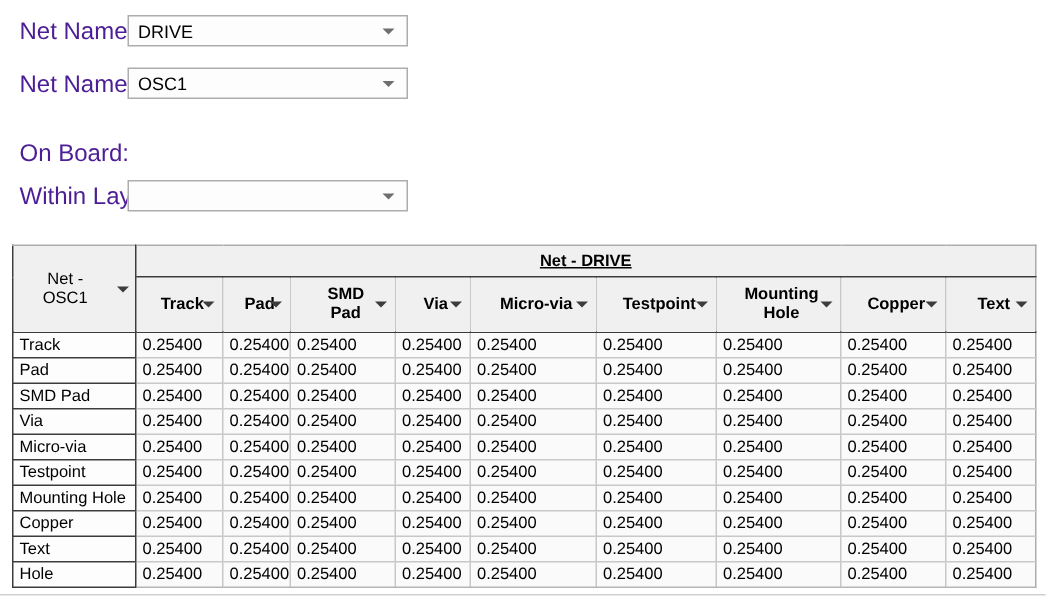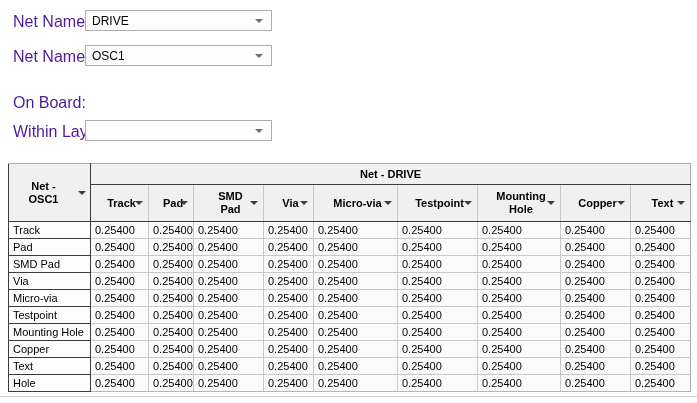--- a/index.html
+++ b/index.html
@@ -47,37 +47,38 @@
     table-layout: fixed;
     font-size: 11px;
     color: #000;
   }
   th, td { padding: 0; }
 
   .corner {
     background: #f0f0f0;
     border: 1px solid #3c3c3c;
     border-top: 1px solid #adadad;
-    font-weight: bold;
+    font-weight: normal;
     text-align: center;
     vertical-align: middle;
     position: relative;
     white-space: pre-line;
     line-height: 13px;
     padding-right: 12px;
   }
   .group-hdr {
     background: #f0f0f0;
     border-top: 1px solid #adadad;
     border-right: 1px solid #adadad;
     border-bottom: 1px solid #3c3c3c;
     border-left: 1px solid #3c3c3c;
     font-weight: bold;
     vertical-align: middle;
     height: 21px;
+    text-decoration: underline;
   }
   .col-hdr {
     background: #f0f0f0;
     border-right: 1px solid #c8c8c8;
     border-bottom: 1px solid #3c3c3c;
     font-weight: bold;
     text-align: center;
     vertical-align: middle;
     position: relative;
     height: 37px;

